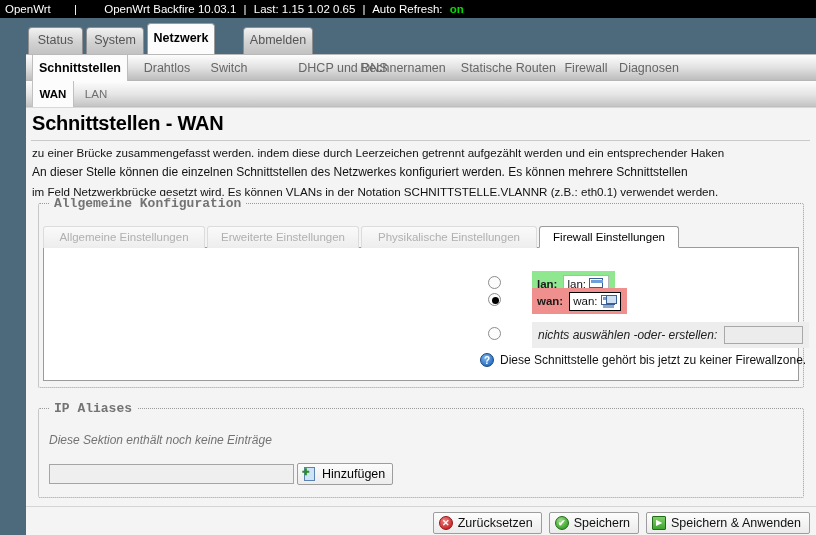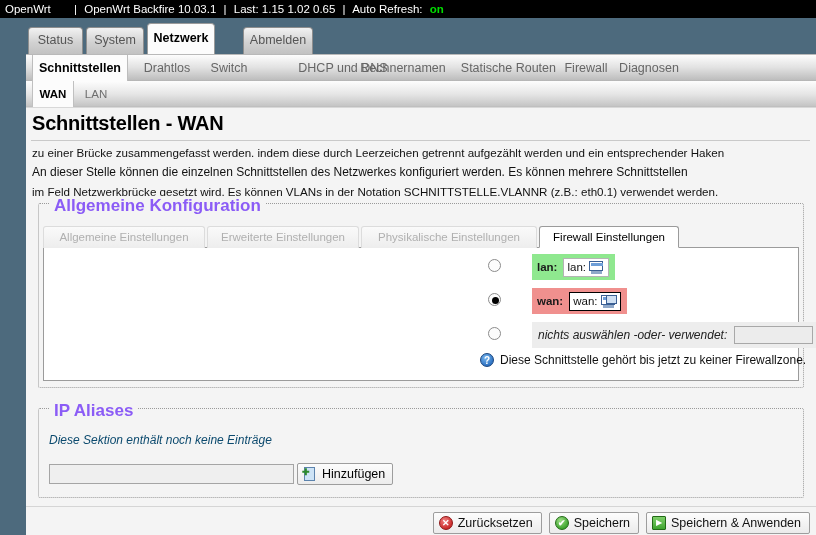--- a/index.html
+++ b/index.html
@@ -138,23 +138,24 @@
   .fieldset {
     position: absolute;
     border: 1px dotted #9a9a9a;
     border-radius: 2px;
     background: #f4f4f4;
   }
   .legend {
     position: absolute; top: -8px; left: 10px;
     background: #f4f4f4;
     padding: 0 5px;
-    font-size: 17px;
+    font-size: 13px;
     font-weight: bold;
-    color: #8b5cf6;
+    color: #737373;
+    font-family: Liberation Mono, monospace;
   }
 
   #fs-general { left: 12px; top: 95px; width: 766px; height: 185px; }
   #fs-alias   { left: 12px; top: 300px; width: 766px; height: 90px; }
 
   
   .itab {
     position: absolute; top: 22px;
     height: 22px; line-height: 21px;
     font-size: 11.5px;
@@ -181,21 +182,21 @@
     background: #fff;
     border: 1px solid #9b9b9b;
   }
 
   #field-label {
     position: absolute; left: 10px; top: 8px;
     font-size: 12px; color: #111;
   }
 
   .radiorow { position: absolute; height: 26px; }
-  #row-lan { left: 444px; top: 6px;  width: 306px; text-align: center; }
+  #row-lan { left: 444px; top: 23px;  width: 306px; text-align: center; }
   #row-wan { left: 444px; top: 40px; width: 306px; }
   #row-non { left: 444px; top: 74px; width: 306px; }
 
   .radio {
     position: absolute; left: 0; top: 5px;
     width: 13px; height: 13px;
     border: 1px solid #8c8c8c;
     border-radius: 50%;
     background: #fcfcfc;
   }
@@ -289,21 +290,21 @@
     color: #fff;
     font-size: 10px; font-weight: bold;
     line-height: 13px; text-align: center;
     margin-right: 6px;
     flex: 0 0 auto;
   }
 
   
   #alias-empty {
     position: absolute; left: 10px; top: 24px;
-    font-size: 12px; font-style: italic; color: #0c4a6e;
+    font-size: 12px; font-style: italic; color: #737373;
   }
   #alias-input {
     position: absolute; left: 10px; top: 55px;
     width: 245px; height: 20px;
     background: #efefef;
     border: 1px solid #a5a5a5;
   }
   #alias-add {
     position: absolute; left: 258px; top: 54px;
     height: 22px;
@@ -387,21 +388,21 @@
     color: #fff; font-size: 8px;
     line-height: 12px; text-align: center;
   }
 </style>
 </head>
 <body>
 
 <div id="topbar">
   <span style="margin-right: 20px;">OpenWrt</span>
   <span class="sep" style="margin-right: 4px;">|</span>
-  <span style="margin-right: 4px;">OpenWrt Backfire 10.03.1</span>
+  <span style="margin-right: 4px; margin-left: 20px;">OpenWrt Backfire 10.03.1</span>
   <span class="sep" style="margin-right: 4px;">|</span>
   <span style="margin-right: 4px;">Last: 1.15 1.02 0.65</span>
   <span class="sep" style="margin-right: 4px;">|</span>
   <span style="margin-right: 4px;">Auto Refresh:</span>
   <span class="on" style="margin-right: 4px; color: rgb(0, 221, 0);">on</span>
 </div>
 
 <div id="tabs1">
     <div class="t1" style="left: 28px; width: 55px; text-align: center; padding: 0px;"><span>Status</span></div>
     <div class="t1" style="left: 86px; width: 58px; text-align: center; padding: 0px;"><span>System</span></div>
@@ -466,21 +467,21 @@
                 <span class="base"></span>
                 <span class="scr2"></span>
             </span>
           </span>
         </span>
       </div>
 
       <div class="radiorow" id="row-non">
         <span class="radio"></span>
         <span class="nonrow-inner">
-          <span class="txt">nichts auswählen -oder- verwendet:</span>
+          <span class="txt">nichts auswählen -oder- erstellen:</span>
           <input class="zone-input" type="text" placeholder="" style="">
         </span>
       </div>
 
       <div id="notice">
         <span class="ico-help">?</span>
         <span>Diese Schnittstelle gehört bis jetzt zu keiner Firewallzone.</span>
       </div>
     </div>
   <div class="itab" style="left: 4px; width: 162px; text-align: center; padding: 0px;"><span>Allgemeine Einstellungen</span></div>

